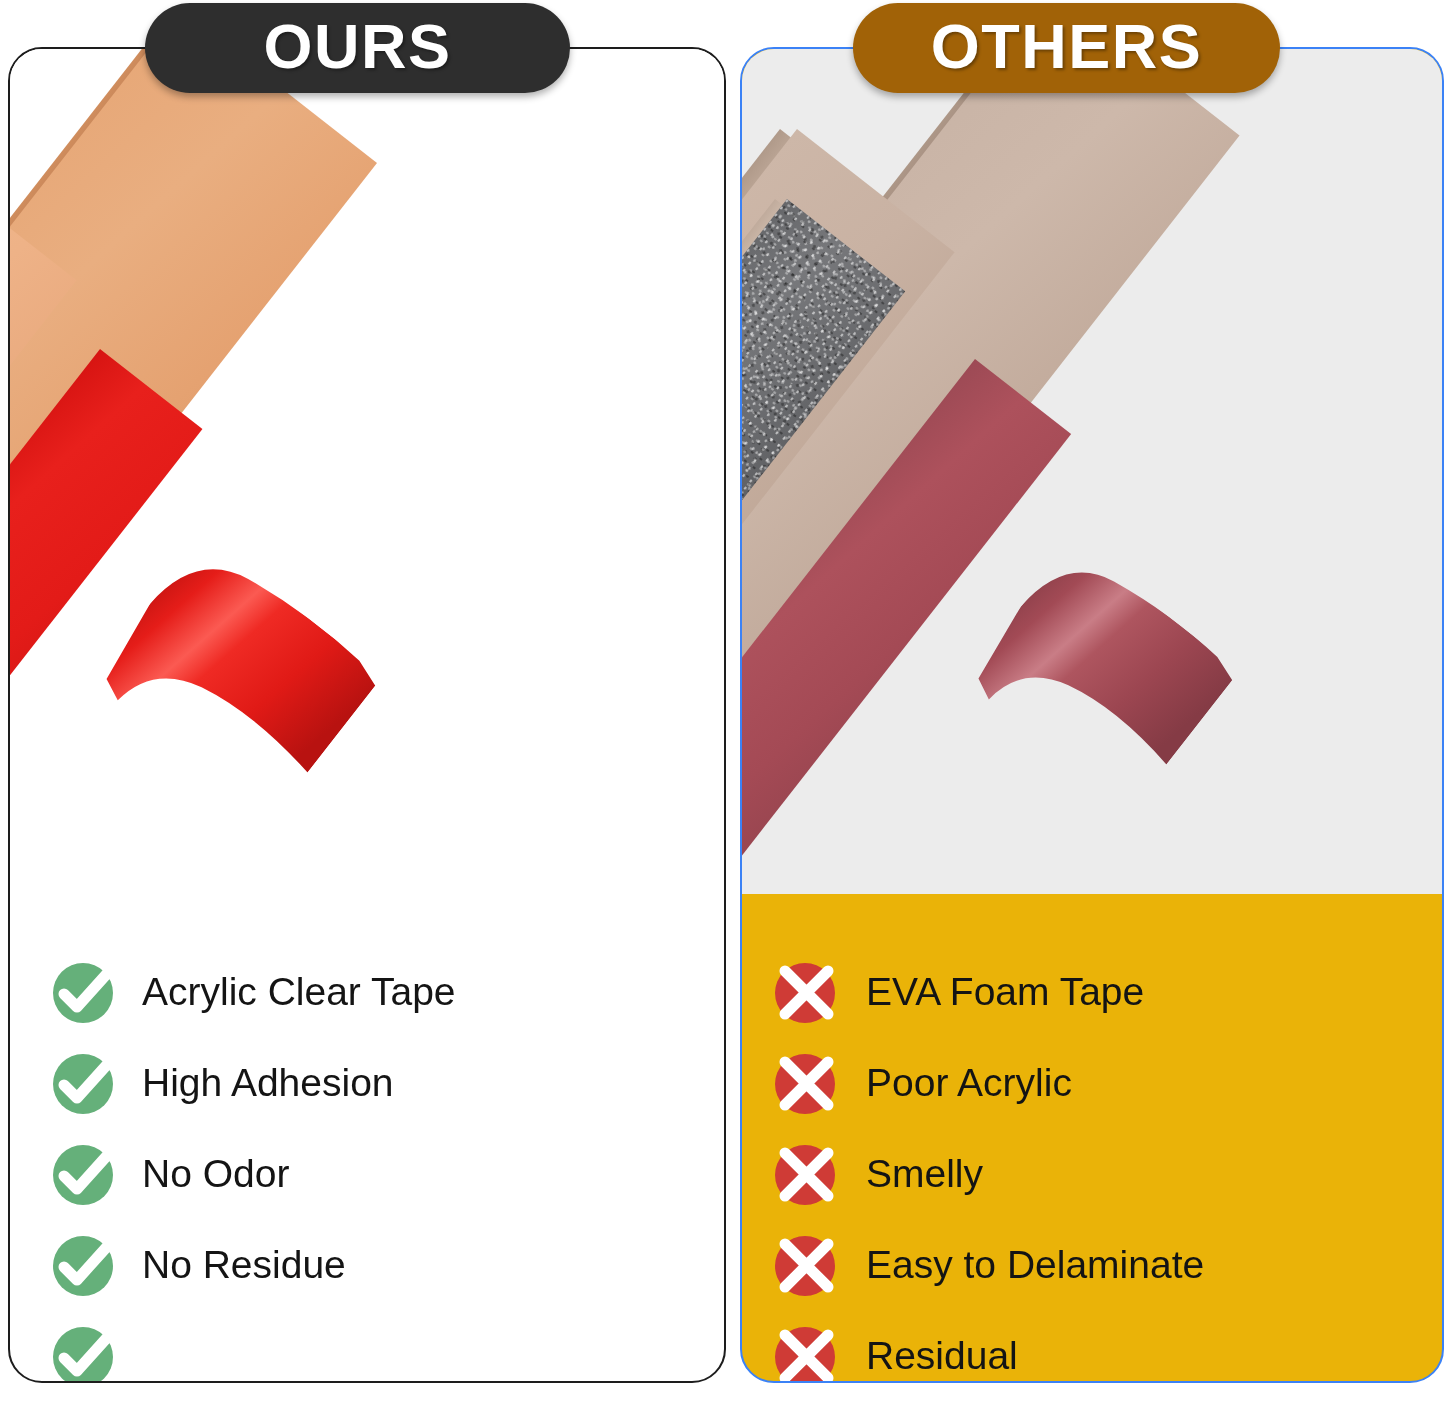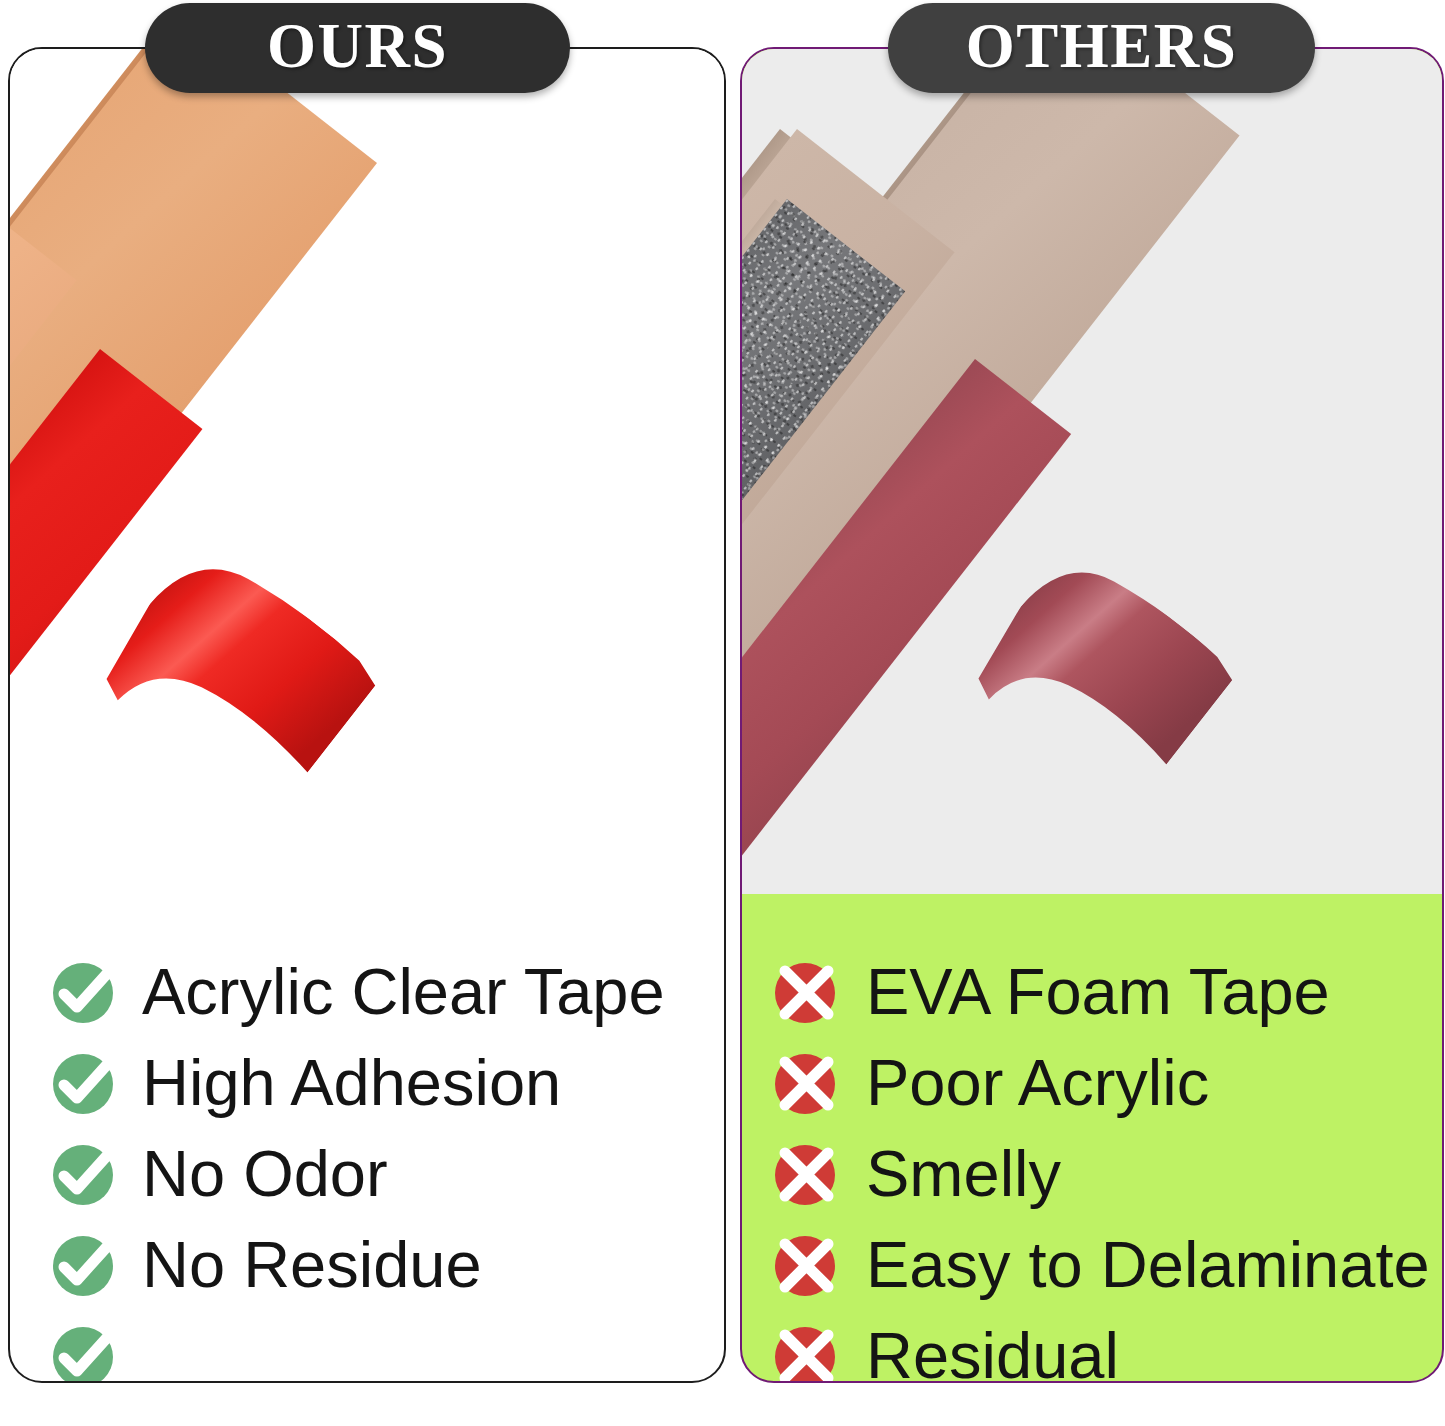--- a/index.html
+++ b/index.html
@@ -30,22 +30,22 @@
   }
   .card-ours {
     left: 8px;
     width: 714px;
     background: #ffffff;
     border: 2px solid #1d1d1d;
   }
   .card-others {
     left: 740px;
     width: 700px;
-    background: #bef264;
-    border: 2px solid #701a75;
+    background: #eab308;
+    border: 2px solid #3b82f6;
   }
 
   
   .badge {
     position: absolute;
     top: 3px;
     height: 90px;
     border-radius: 45px;
     display: flex;
     align-items: center;
@@ -54,31 +54,30 @@
     box-shadow: 0 4px 7px rgba(0,0,0,0.30);
   }
   .badge-label {
     color: #ffffff;
     font-size: 63px;
     font-weight: bold;
     letter-spacing: 1.5px;
     line-height: 1;
     text-shadow: 2px 2px 3px rgba(0,0,0,0.35);
     transform: translateY(-2px);
-    font-family: Liberation Serif, serif;
   }
   .badge-ours {
     left: 145px;
     width: 425px;
     background: #2e2e2e;
   }
   .badge-others {
-    left: 888px;
+    left: 853px;
     width: 427px;
-    background: #404040;
+    background: #a16207;
   }
 
   
   .photo {
     position: absolute;
     left: 0;
     top: 0;
     width: 100%;
     height: 845px;
     overflow: hidden;
@@ -230,21 +229,21 @@
 
   .mark {
     position: relative;
     width: 66px;
     height: 66px;
     flex: 0 0 66px;
   }
   .mark svg { display: block; width: 66px; height: 66px; overflow: visible; }
 
   .feature-label {
-    font-size: 65px;
+    font-size: 39px;
     color: #141414;
     line-height: 1;
     white-space: nowrap;
   }
   .feature-row.ours .feature-label { margin-left: 26px; }
   .feature-row.others .feature-label { margin-left: 28px; }
 </style>
 </head>
 <body>
 

